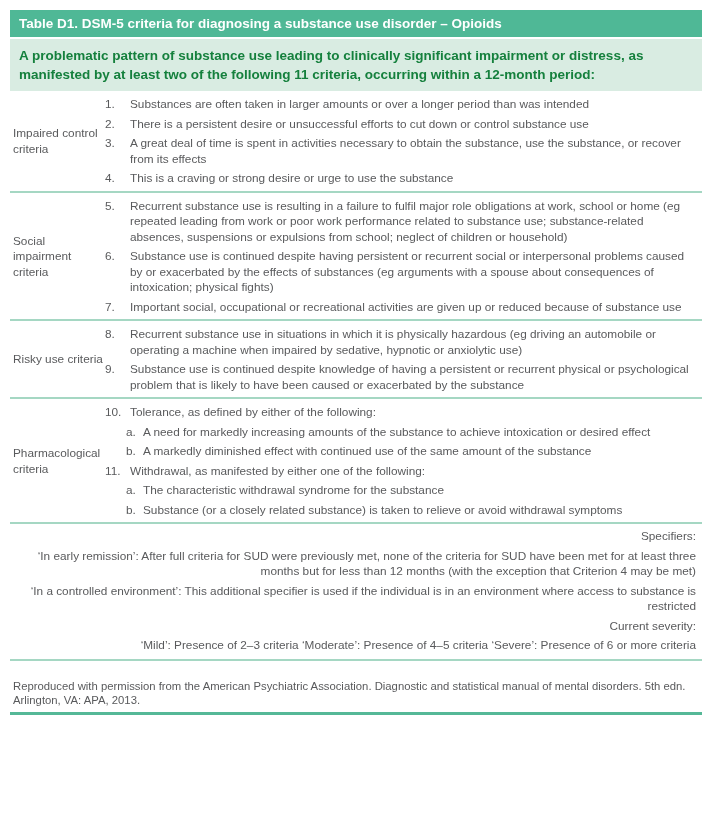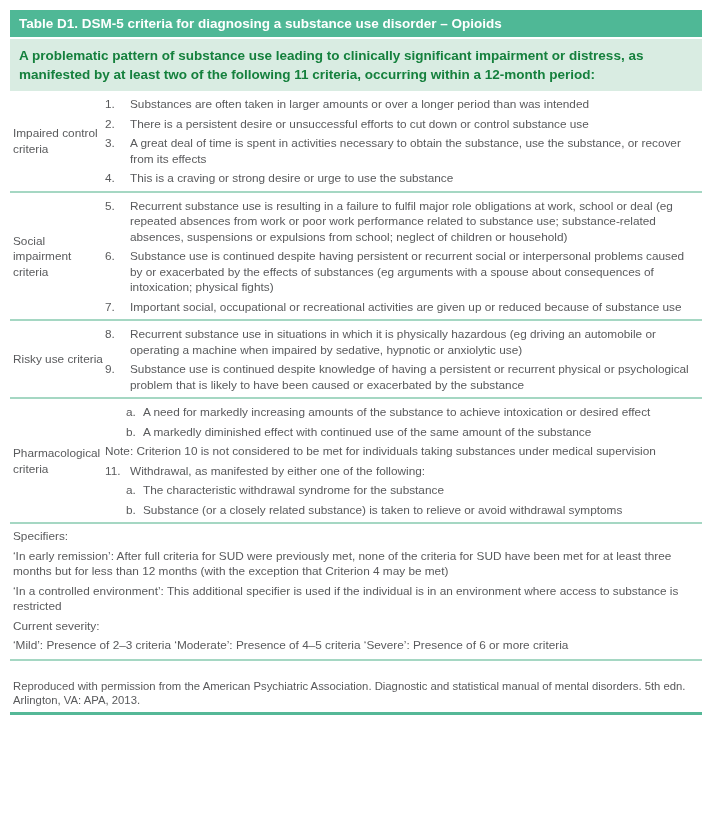--- a/index.html
+++ b/index.html
@@ -30,21 +30,21 @@
   .items-col { flex:1; padding-right:10px; }
 
   .item { display:flex; }
   .items-col > div + div { margin-top:4px; }
   .num { width:25px; flex-shrink:0; }
   .txt { flex:1; }
   .sub { display:flex; margin-left:21px; }
   .letter { width:17px; flex-shrink:0; }
   .note { }
 
-  .specifiers { padding:5px 6px 5px 3px; font-size:11.8px; line-height:15.5px; }
+  .specifiers { padding:5px 6px 5px 3px; font-size:11.8px; line-height:15.5px;text-align:right; }
   .specifiers > div + div { margin-top:4px; }
 
   .footer { padding:18px 6px 4px 3px; font-size:11.3px; line-height:14.5px; }
 </style>
 </head>
 <body>
 
 <div class="page">
 
   <div class="titlebar">Table D1. DSM-5 criteria for diagnosing a substance use disorder – Opioids</div>
@@ -76,21 +76,21 @@
     </div>
   </div>
 
   <hr class="divider">
 
   <div class="section">
     <div class="label-col">Social impairment criteria</div>
     <div class="items-col">
       <div class="item">
         <span class="num">5.</span>
-        <span class="txt">Recurrent substance use is resulting in a failure to fulfil major role obligations at work, school or deal (eg repeated absences from work or poor work performance related to substance use; substance-related absences, suspensions or expulsions from school; neglect of children or household)</span>
+        <span class="txt">Recurrent substance use is resulting in a failure to fulfil major role obligations at work, school or home (eg repeated leading from work or poor work performance related to substance use; substance-related absences, suspensions or expulsions from school; neglect of children or household)</span>
       </div>
       <div class="item">
         <span class="num">6.</span>
         <span class="txt">Substance use is continued despite having persistent or recurrent social or interpersonal problems caused by or exacerbated by the effects of substances (eg arguments with a spouse about consequences of intoxication; physical fights)</span>
       </div>
       <div class="item">
         <span class="num">7.</span>
         <span class="txt">Important social, occupational or recreational activities are given up or reduced because of substance use</span>
       </div>
     </div>
@@ -110,29 +110,32 @@
         <span class="txt">Substance use is continued despite knowledge of having a persistent or recurrent physical or psychological problem that is likely to have been caused or exacerbated by the substance</span>
       </div>
     </div>
   </div>
 
   <hr class="divider">
 
   <div class="section">
     <div class="label-col">Pharmacological criteria</div>
     <div class="items-col">
+      <div class="item">
+        <span class="num">10.</span>
+        <span class="txt">Tolerance, as defined by either of the following:</span>
+      </div>
       <div class="sub">
         <span class="letter">a.</span>
         <span class="txt">A need for markedly increasing amounts of the substance to achieve intoxication or desired effect</span>
       </div>
       <div class="sub">
         <span class="letter">b.</span>
         <span class="txt">A markedly diminished effect with continued use of the same amount of the substance</span>
       </div>
-      <div class="note">Note: Criterion 10 is not considered to be met for individuals taking substances under medical supervision</div>
       <div class="item">
         <span class="num">11.</span>
         <span class="txt">Withdrawal, as manifested by either one of the following:</span>
       </div>
       <div class="sub">
         <span class="letter">a.</span>
         <span class="txt">The characteristic withdrawal syndrome for the substance</span>
       </div>
       <div class="sub">
         <span class="letter">b.</span>

